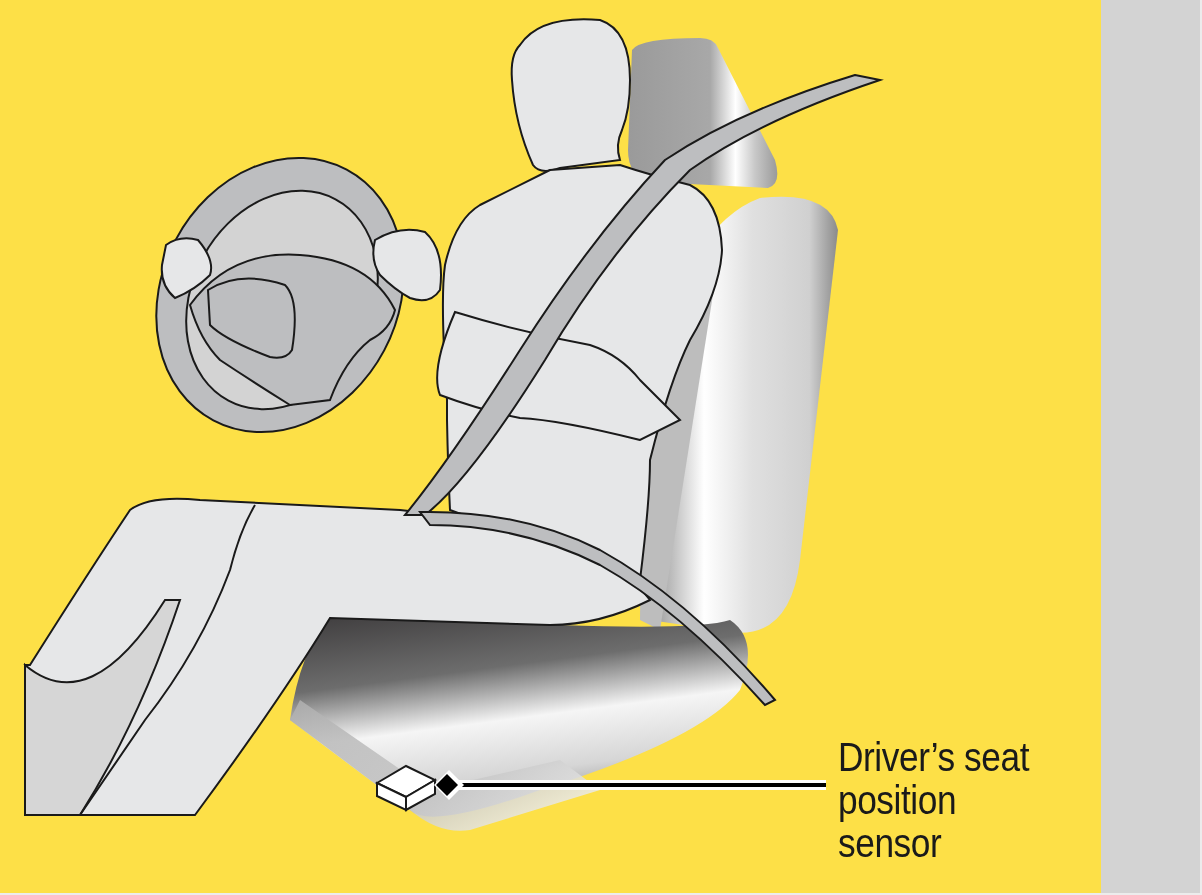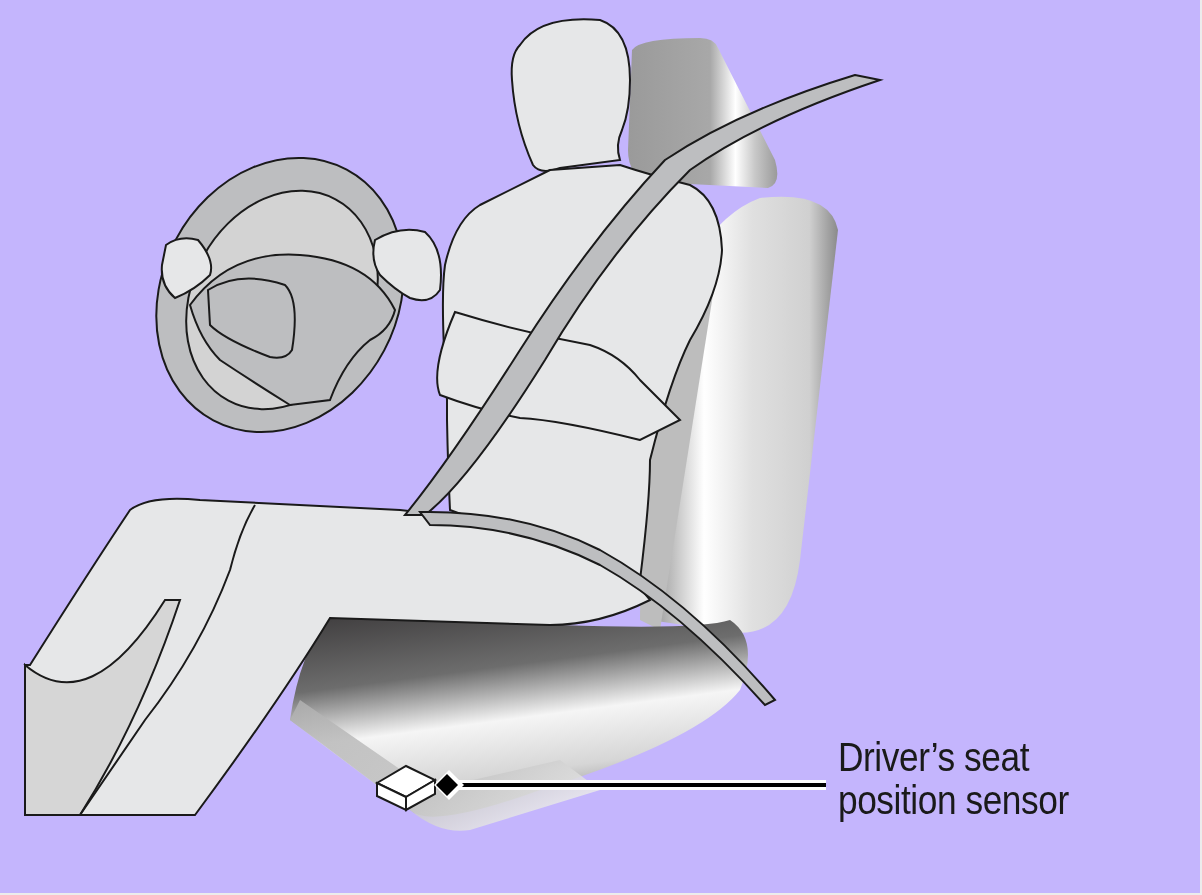--- a/index.html
+++ b/index.html
@@ -1,21 +1,21 @@
 <!DOCTYPE html>
 <html><head>
 <meta charset="utf-8">
 <style>
   html, body { margin: 0; padding: 0; }
   body {
     width: 1202px; height: 895px; overflow: hidden;
     background: #d3d3d3;
     font-family: "Liberation Sans", "DejaVu Sans", sans-serif;
   }
-  .canvas { position: relative; width: 1202px; height: 895px; background: #c4b5fd; }
+  .canvas { position: relative; width: 1101px; height: 895px; background: #fde047; }
   .frame { position: absolute; left: 0; top: 0; width: 1200px; height: 893px; border-right: 2px solid #ececec; border-bottom: 2px solid #ececec; }
   svg.illus { position: absolute; left: 0; top: 0; width: 1202px; height: 895px; }
   .callout-label {
     position: absolute; left: 838px; top: 736px;
     font-size: 41px; line-height: 43px; color: #1a1a1a;
     letter-spacing: -0.5px;
     transform: scaleX(0.86); transform-origin: left top;
   }
   .callout-label span { display: block; }
 </style>

